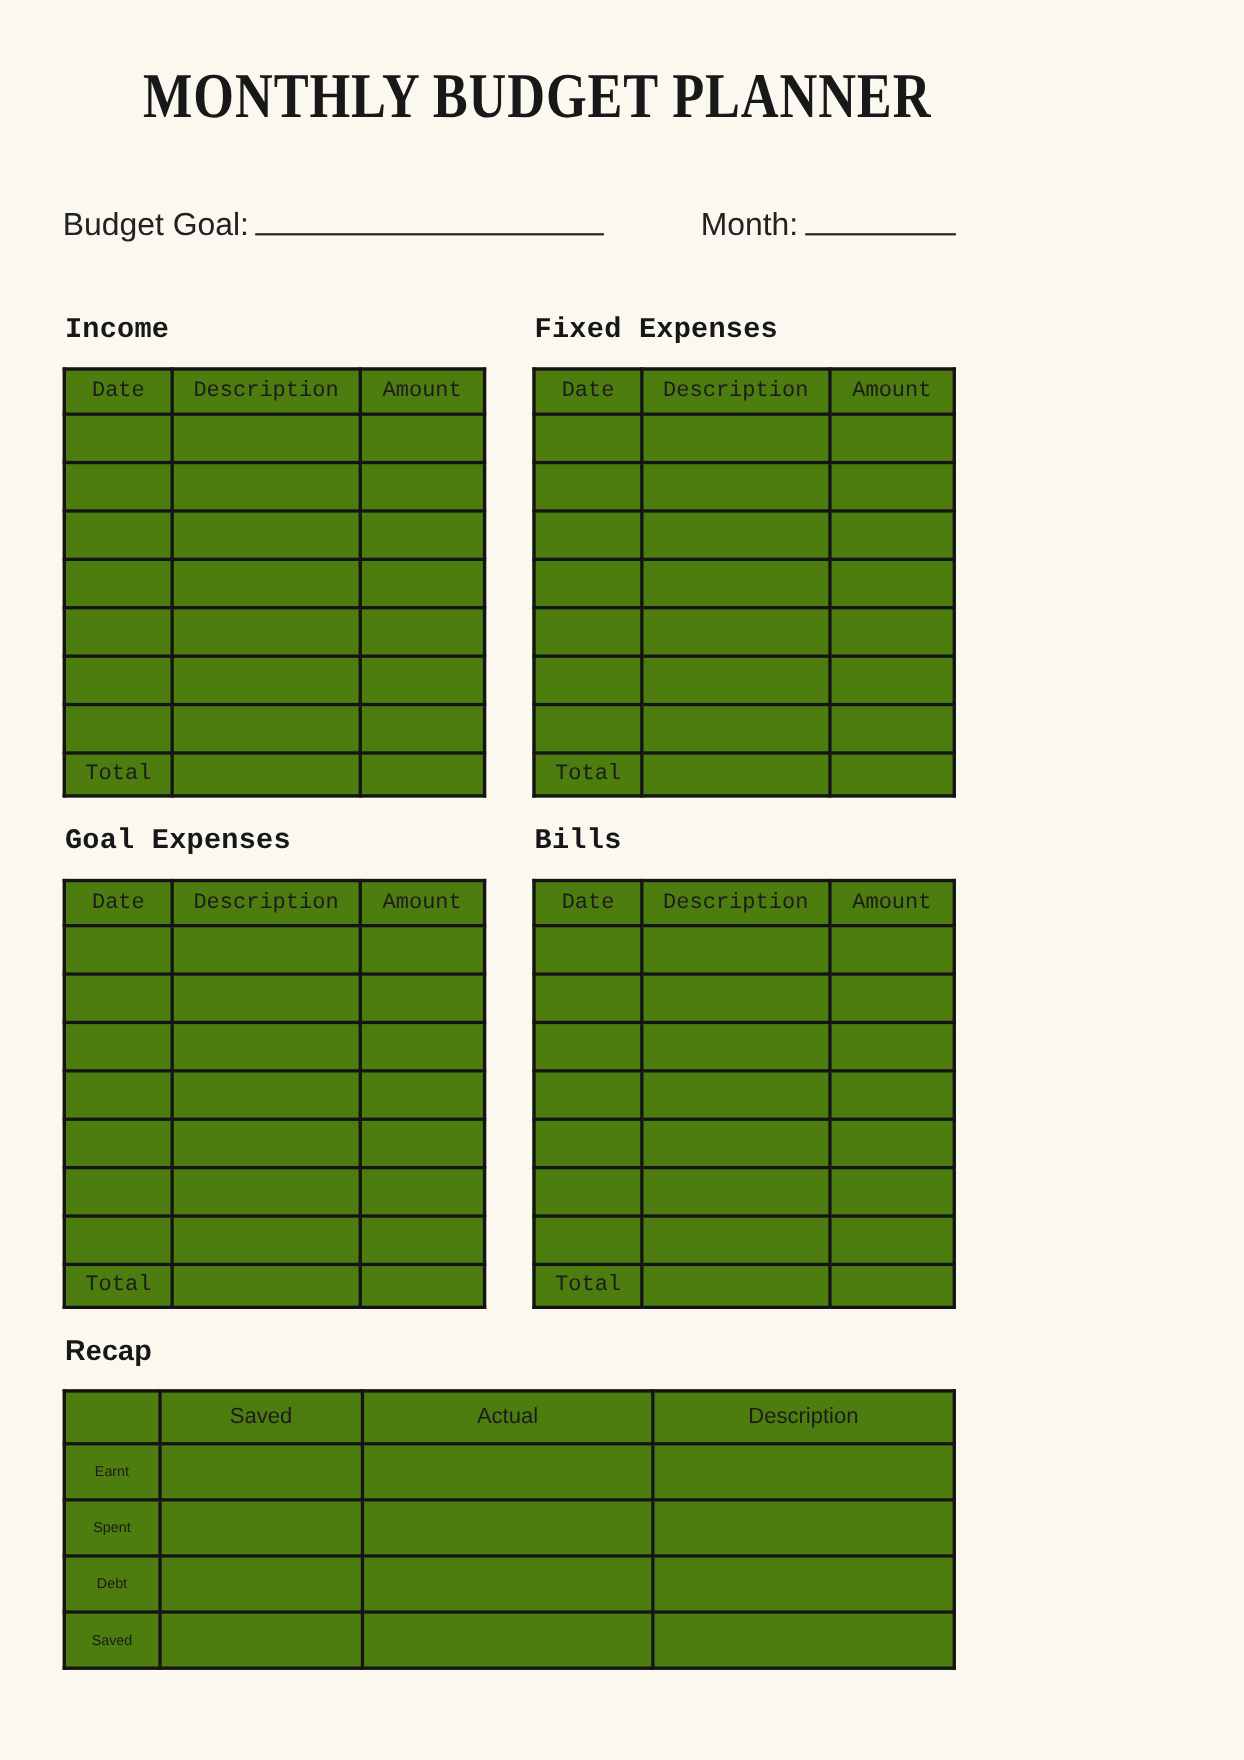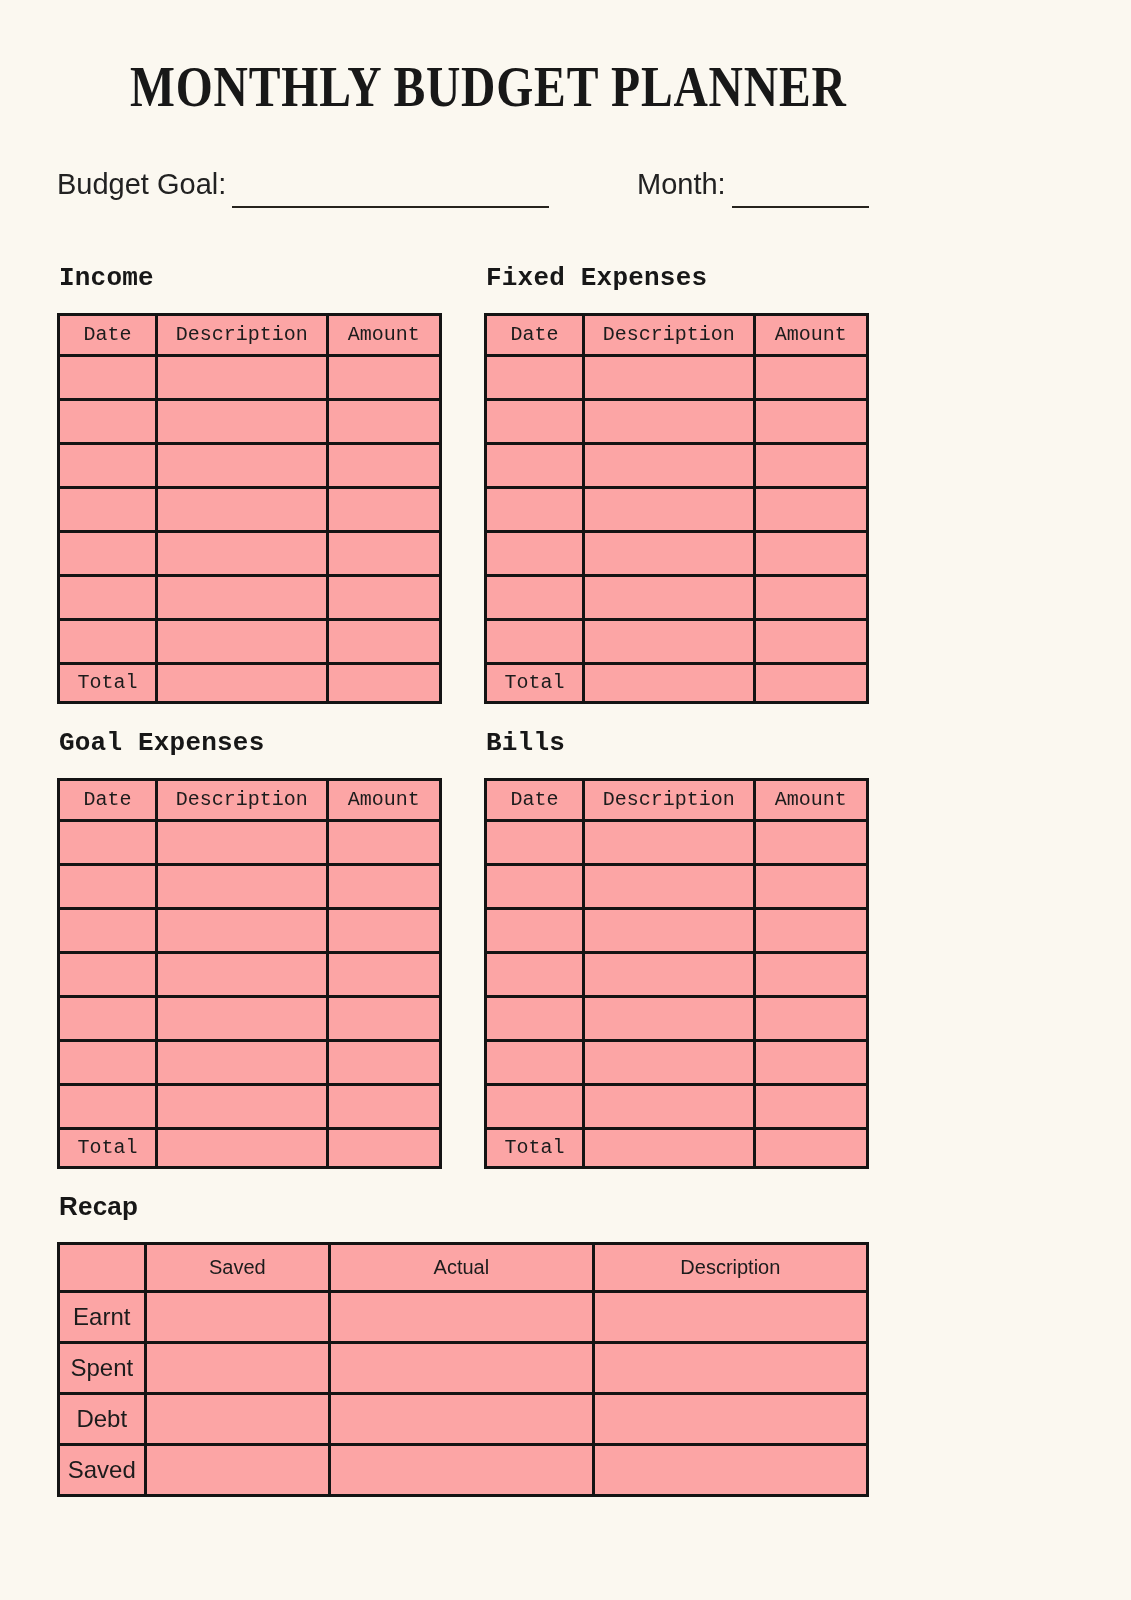--- a/index.html
+++ b/index.html
@@ -28,21 +28,21 @@
     color: #181818;
     transform: scaleX(0.82);
     transform-origin: 50% 50%;
     white-space: nowrap;
   }
   .fields {
     display: flex;
     align-items: flex-end;
     margin-top: 48px;
   }
-  .field { display: flex; align-items: flex-end; }
+  .field { display: flex; align-items: center; margin-top: 21px; }
   .field-goal { width: 492px; margin-right: 88px; }
   .field-month { flex: 1; }
   .field-label {
     font-size: 29px;
     line-height: 1.1;
     color: #222;
     white-space: nowrap;
   }
   .field-line {
     flex: 1;
@@ -62,21 +62,21 @@
     margin: 0 0 20px 2px;
     font-size: 26px;
     font-weight: 700;
     color: #171717;
     letter-spacing: 0.2px;
   }
   table.ledger, table.recap-table {
     width: 100%;
     border-collapse: collapse;
     table-layout: fixed;
-    background: #fca5a5;
+    background: #4d7c0f;
   }
   .ledger th, .ledger td,
   .recap-table th, .recap-table td {
     border: 3px solid #141414;
     padding: 0;
     text-align: center;
     vertical-align: middle;
     font-size: 20px;
     font-weight: 400;
     color: #1c1c1c;
@@ -88,21 +88,21 @@
   .ledger .c-desc { width: 44.6%; }
   .ledger .c-amt  { width: 29.7%; }
 
   .recap-section { margin-top: 22px; }
   .recap-table thead th { height: 45px; }
   .recap-table td { height: 48px; }
   .recap-table .c-label { width: 10.7%; }
   .recap-table .c-goal  { width: 22.8%; }
   .recap-table .c-actual{ width: 32.6%; }
   .recap-table .c-diff  { width: 33.9%; }
-  .recap-table td.row-label { font-size: 24px; }
+  .recap-table td.row-label { font-size: 13px; }
 </style>
 </head>
 <body>
 
 <div class="page">
 
   <h1 class="title">MONTHLY BUDGET PLANNER</h1>
 
   <div class="fields">
     <div class="field field-goal">

